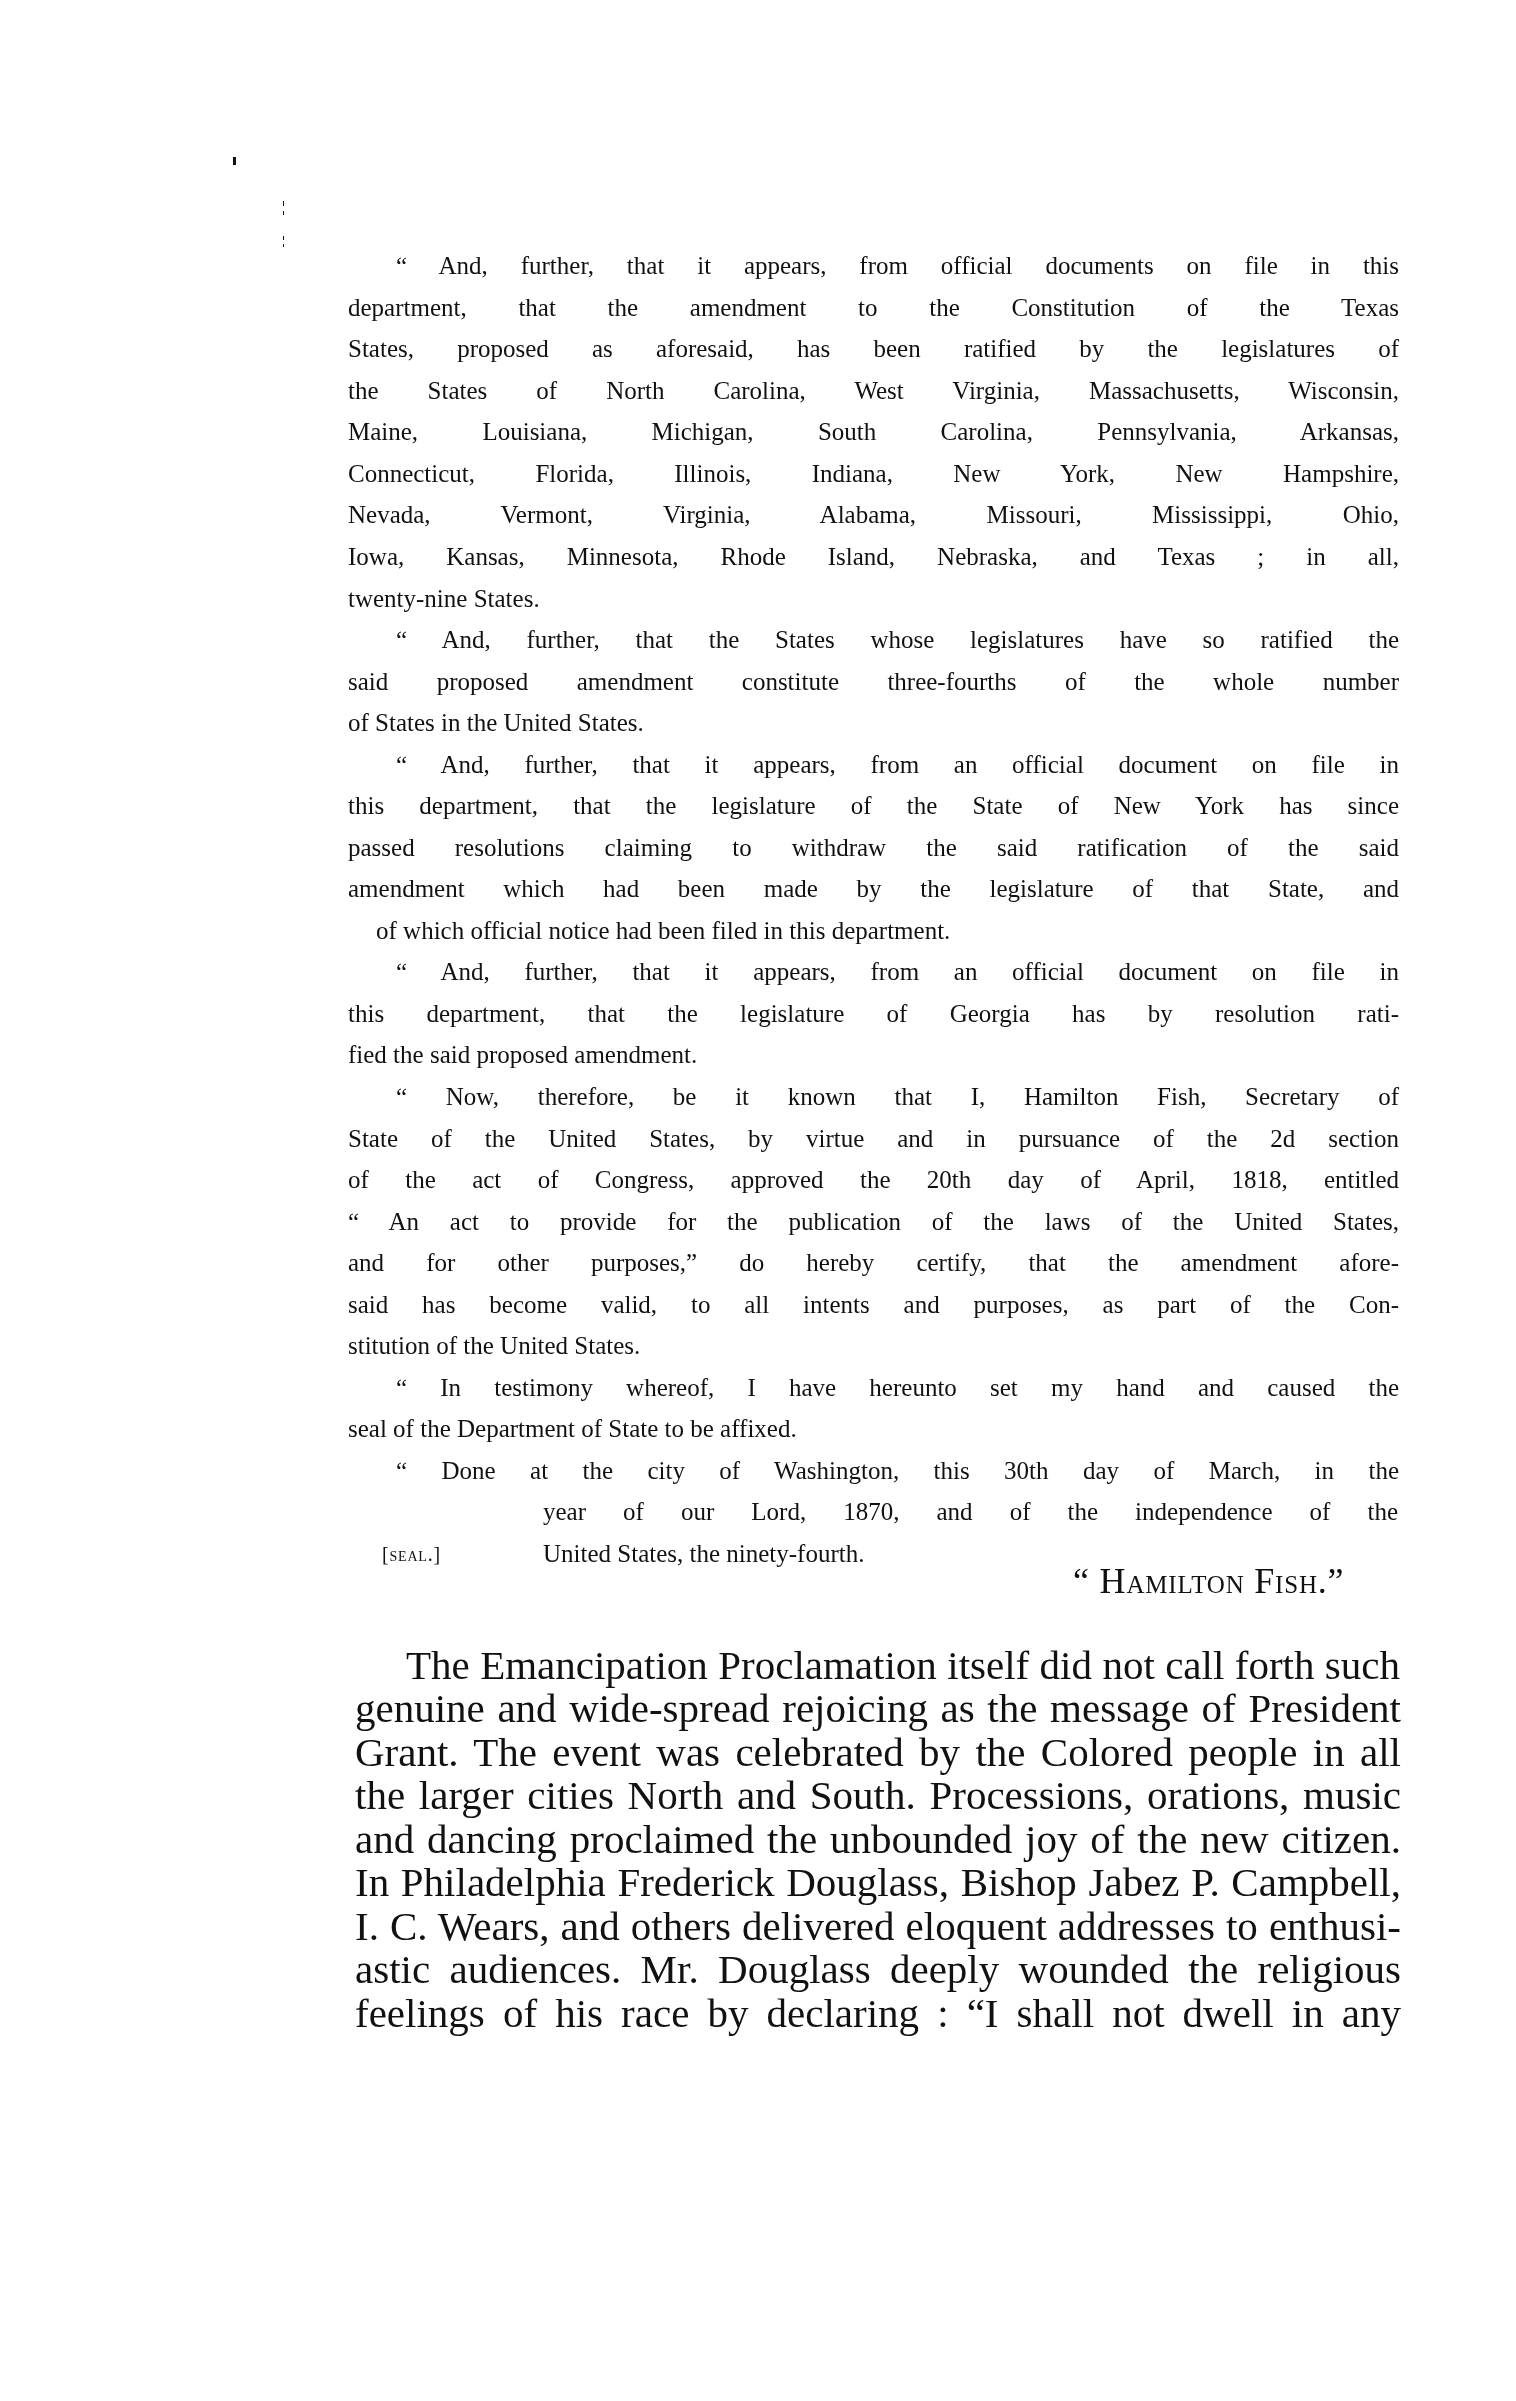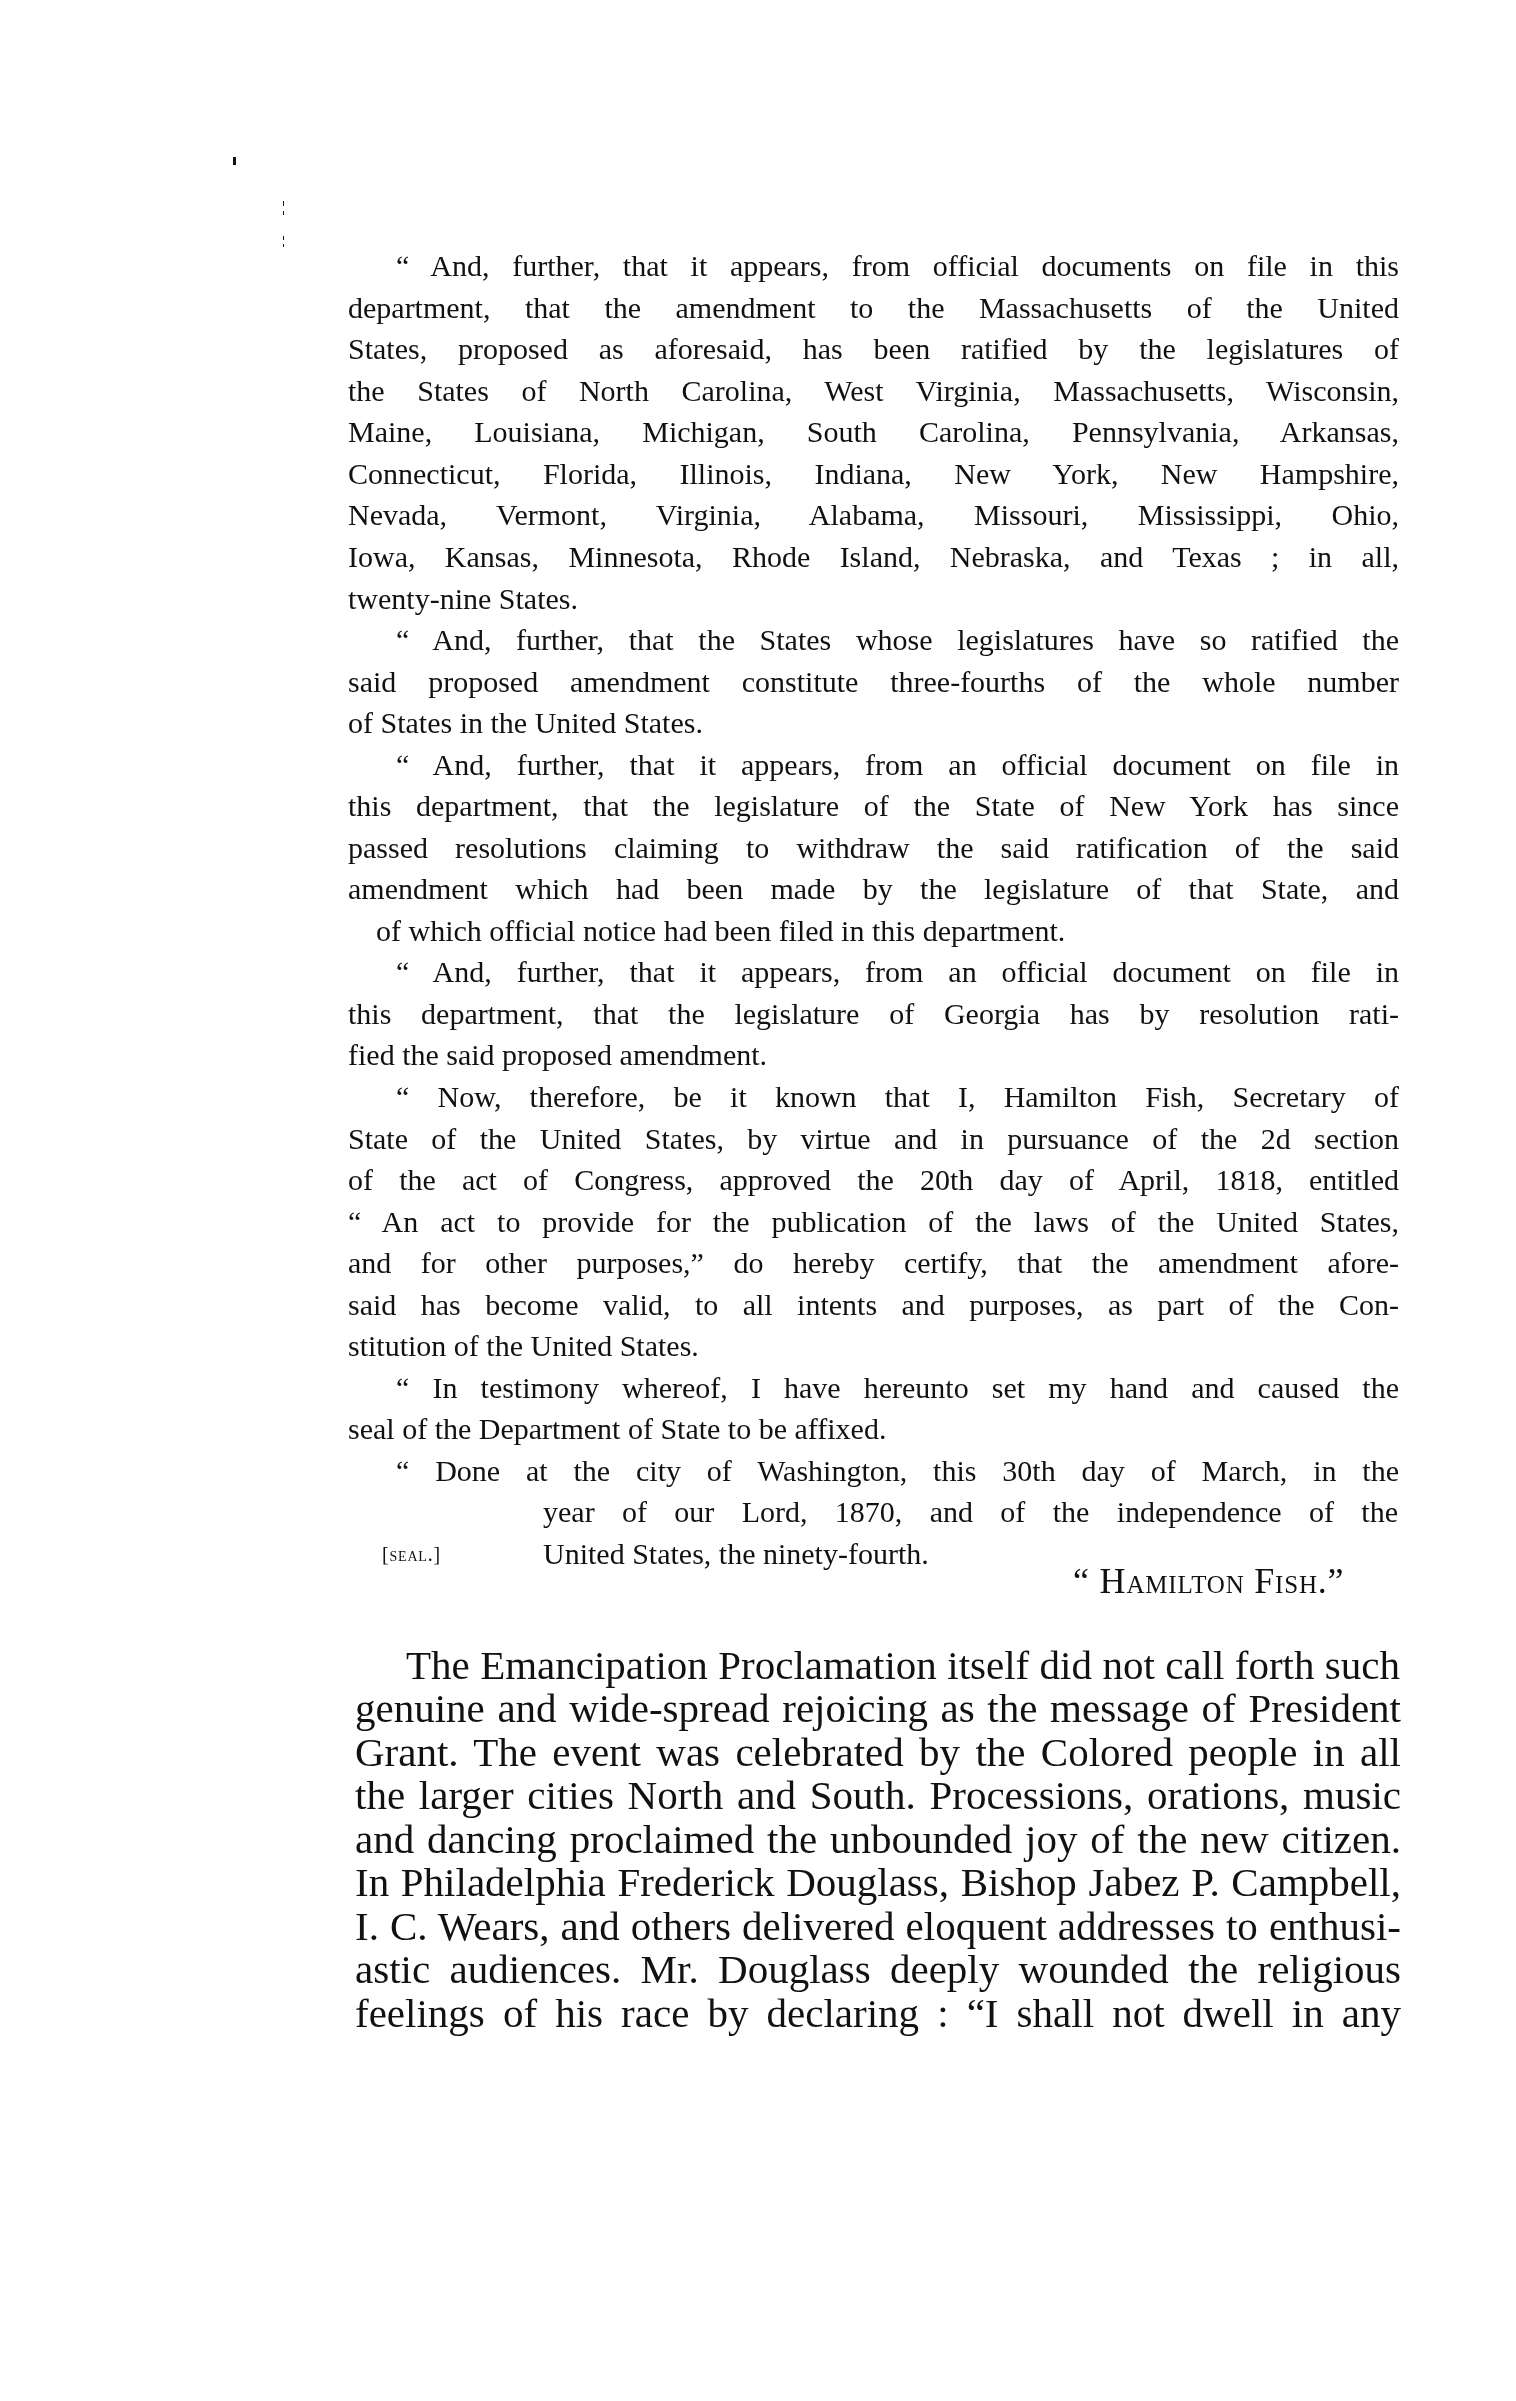--- a/index.html
+++ b/index.html
@@ -45,21 +45,21 @@
     .line {
       position: absolute;
       white-space: nowrap;
       text-align: justify;
       text-align-last: justify;
     }
     .line.last {
       text-align-last: left;
     }
     .q {
-      font-size: 30px;
+      font-size: 25px;
       height: 41px;
       line-height: 41px;
     }
     .b {
       font-size: 41px;
       height: 43px;
       line-height: 43px;
     }
     .smallcaps {
       font-variant: small-caps;
@@ -85,21 +85,21 @@
     }
   </style>
 </head>
 <body>
 
 <div class="page">
 
 
   <div id="proclamation">
       <div class="line q" style="left: 396px; width: 1003px; top: 245px;">“ And, further, that it appears, from official documents on file in this</div>
-      <div class="line q" style="left: 348px; width: 1051px; top: 287px;">department, that the amendment to the Massachusetts of the United</div>
+      <div class="line q" style="left: 348px; width: 1051px; top: 287px;">department, that the amendment to the Constitution of the Texas</div>
       <div class="line q" style="left: 348px; width: 1051px; top: 328px;">States, proposed as aforesaid, has been ratified by the legislatures of</div>
       <div class="line q" style="left: 348px; width: 1051px; top: 370px;">the States of North Carolina, West Virginia, Massachusetts, Wisconsin,</div>
       <div class="line q" style="left: 348px; width: 1051px; top: 411px;">Maine, Louisiana, Michigan, South Carolina, Pennsylvania, Arkansas,</div>
       <div class="line q" style="left: 348px; width: 1051px; top: 453px;">Connecticut, Florida, Illinois, Indiana, New York, New Hampshire,</div>
       <div class="line q" style="left: 348px; width: 1051px; top: 494px;">Nevada, Vermont, Virginia, Alabama, Missouri, Mississippi, Ohio,</div>
       <div class="line q" style="left: 348px; width: 1051px; top: 536px;">Iowa, Kansas, Minnesota, Rhode Island, Nebraska, and Texas ; in all,</div>
       <div class="line q last" style="left: 348px; width: 1051px; top: 578px;">twenty-nine States.</div>
       <div class="line q" style="left: 396px; width: 1003px; top: 619px;">“ And, further, that the States whose legislatures have so ratified the</div>
       <div class="line q" style="left: 348px; width: 1051px; top: 661px;">said proposed amendment constitute three-fourths of the whole number</div>
       <div class="line q last" style="left: 348px; width: 1051px; top: 702px;">of States in the United States.</div>

